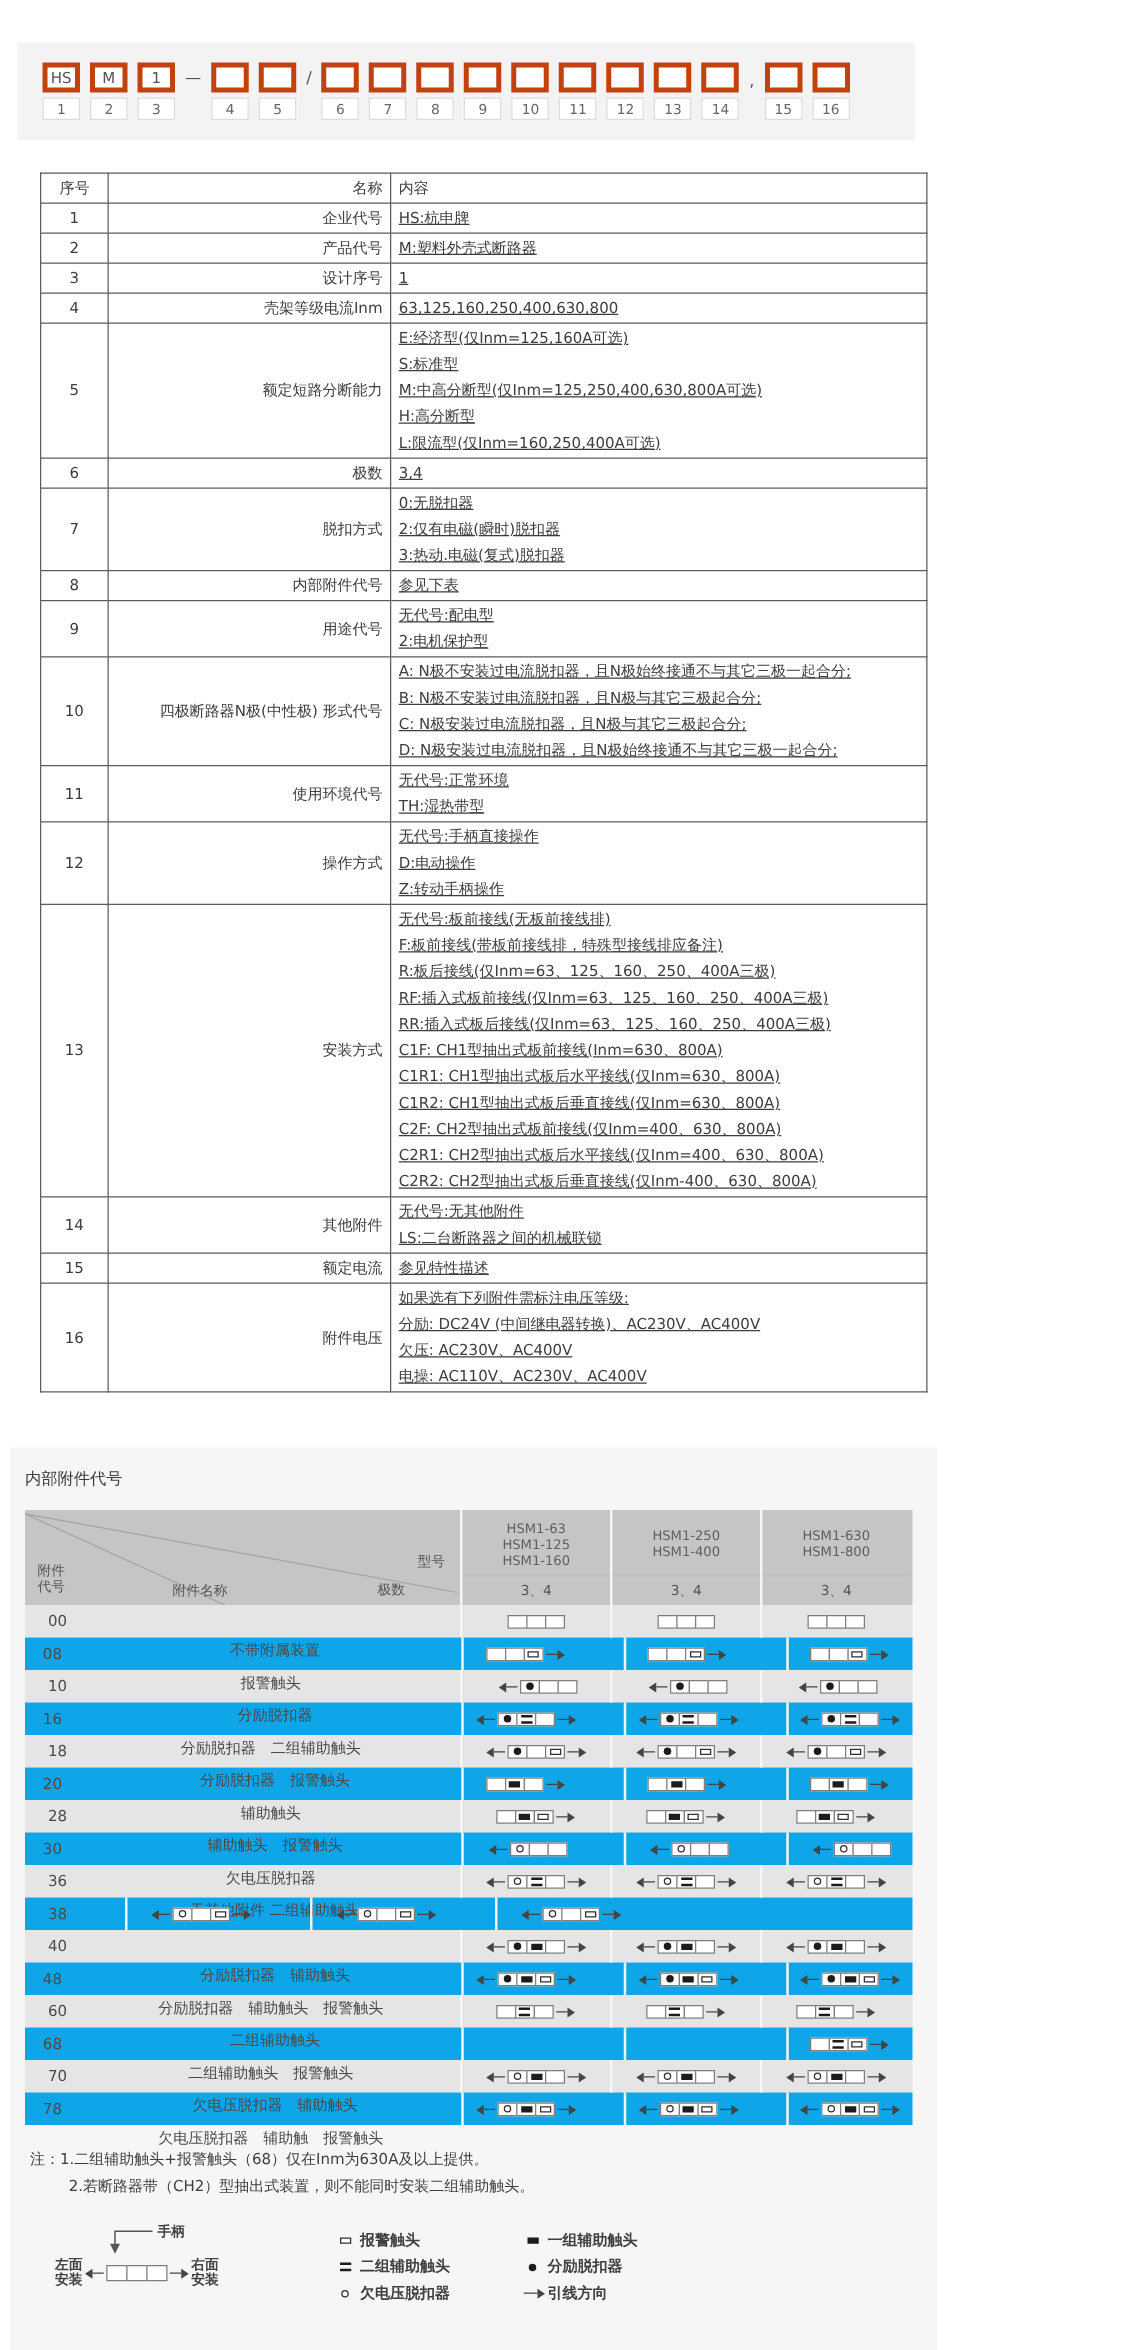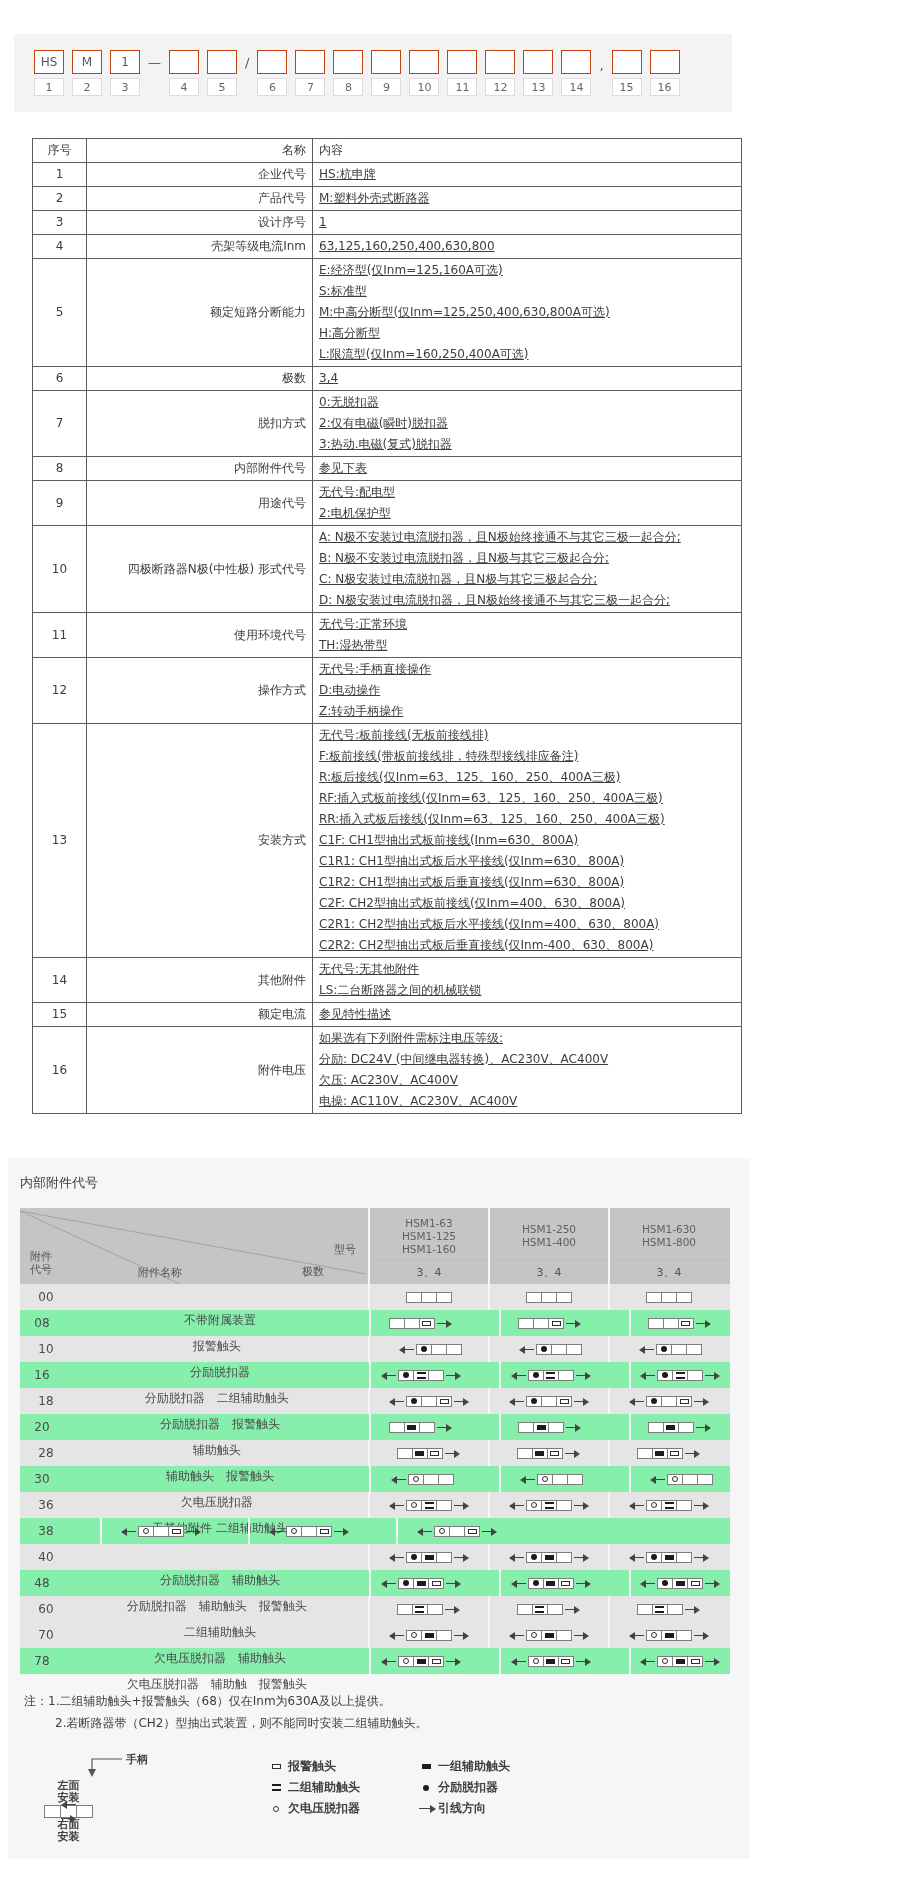--- a/index.html
+++ b/index.html
@@ -7,21 +7,21 @@
     width: 900px; min-height: 1880px; background: #ffffff;
     font-family: "DejaVu Sans", "Liberation Sans", sans-serif;
     color: #333; padding-top: 34px; position: relative;
   }
 
   
   .top-panel { margin-left: 14px; width: 718px; height: 78px; background: #f3f3f3;
     display: flex; align-items: center; padding-left: 20px; }
   .mb-row { display: flex; align-items: flex-start; }
   .mb-seg { display: flex; flex-direction: column; align-items: center; margin-right: 8px; }
-  .mb-val { width: 30px; height: 24px; background: #fff; border: 1px solid #c2410c;
+  .mb-val { width: 30px; height: 24px; background: #fff; border: 4px solid #c2410c;
     display: flex; align-items: center; justify-content: center; font-size: 12px; color: #555; }
   .mb-num { width: 30px; height: 18px; margin-top: 4px; background: #fff; border: 1px solid #dcdcdc;
     display: flex; align-items: center; justify-content: center; font-size: 11px; color: #666; }
   .mb-sep { height: 24px; display: flex; align-items: center; margin-right: 8px; font-size: 13px; color: #555; }
   .mb-sep.mb-comma { align-items: flex-end; padding-bottom: 1px; }
 
   
   .main-table { border-collapse: collapse; margin: 26px 0 0 32px; width: 710px; background: #fff; }
   .main-table th, .main-table td {
     border: 1px solid #5c5c5c; font-size: 12px; font-weight: normal;
@@ -45,21 +45,21 @@
   .c-code  { left: 10px; top: 42px; line-height: 13px; }
   .c-name  { left: 118px; top: 57px; }
   .acc-group-head { width: 120px; border-left: 2px solid #f6f6f6; display: flex; flex-direction: column; }
   .acc-models { height: 52px; display: flex; flex-direction: column; align-items: center; justify-content: center;
     font-size: 10.5px; line-height: 13px; color: #5f5f5f; padding-top: 4px; text-align: center; }
   .acc-poles { height: 24px; border-top: 1px solid #bdbdbd; display: flex; align-items: center;
     justify-content: center; font-size: 11px; color: #555; }
 
   .acc-row { display: flex; height: 26px; }
   .acc-row.odd  { background: #e5e5e5; }
-  .acc-row.even { background: #86efac; gap: 28px; }
+  .acc-row.even { background: #0ea5e9; gap: 28px; }
   .acc-code { width: 52px; display: flex; align-items: center; justify-content: center; font-size: 12px; color: #4a4a4a; }
   .acc-name { width: 296px; display: flex; align-items: center; justify-content: center; font-size: 12px; color: #4a4a4a; margin-top: 36px; }
   .acc-dia  { width: 120px; border-left: 2px solid #f6f6f6; display: flex; align-items: center; justify-content: center; }
 
   
   .diagram { display: flex; align-items: center; }
   .dbox { display: flex; }
   .dcell { width: 16px; height: 11px; background: #fff; border: 1px solid #7d7d7d; margin-left: -1px;
     display: flex; align-items: center; justify-content: center; }
   .dcell:first-child { margin-left: 0; }
@@ -81,21 +81,21 @@
 
   
   .notes { margin: 16px 0 0 4px; font-size: 12px; color: #3f3f3f; line-height: 22px; }
   .note-line2 { padding-left: 31px; }
 
   
   .legend { margin: 18px 0 0 24px; display: flex; font-weight: bold; }
   .handle-dia { position: relative; width: 200px; height: 66px; }
   .handle-label { position: absolute; left: 82px; top: 0; font-size: 11px; color: #444; }
   .handle-pointer { position: absolute; left: 6px; top: 2px; }
-  .handle-row { position: absolute; left: 0; top: 28px; display: flex; align-items: center; flex-direction: column; }
+  .handle-row { position: absolute; left: 0; top: 28px; display: flex; align-items: center; }
   .install-label { font-size: 11px; line-height: 12px; color: #444; text-align: center; }
   .leg-grid { display: grid; grid-template-columns: 150px 160px; grid-auto-rows: 21px; margin-left: 20px; margin-top: 4px; }
   .leg-item { display: flex; align-items: center; }
   .leg-sym { width: 24px; display: flex; justify-content: center; align-items: center; }
   .leg-sym .lead { margin: 0 4px 0 0; width: 11px; }
   .leg-label { font-size: 12px; color: #3f3f3f; }
 </style>
 </head>
 <body>
 
@@ -932,20 +932,40 @@
                 <span class="dcell"></span>
                 <span class="dcell">
                   <span class="sy sy-X2"></span>
                 </span>
                 <span class="dcell"></span>
               </span>
               <span class="lead lead-r"></span>
             </div>
           </div>
         </div>
+        <div class="acc-row even">
+          <div class="acc-code">68</div>
+          <div class="acc-name">二组辅助触头　报警触头</div>
+          <div class="acc-dia"></div>
+          <div class="acc-dia"></div>
+          <div class="acc-dia">
+            <div class="diagram">
+              <span class="dbox">
+                <span class="dcell"></span>
+                <span class="dcell">
+                  <span class="sy sy-X2"></span>
+                </span>
+                <span class="dcell">
+                  <span class="sy sy-A"></span>
+                </span>
+              </span>
+              <span class="lead lead-r"></span>
+            </div>
+          </div>
+        </div>
         <div class="acc-row odd">
           <div class="acc-code">70</div>
           <div class="acc-name">欠电压脱扣器　辅助触头</div>
           <div class="acc-dia">
             <div class="diagram">
               <span class="lead lead-l"></span>
               <span class="dbox">
                 <span class="dcell">
                   <span class="sy sy-U"></span>
                 </span>

